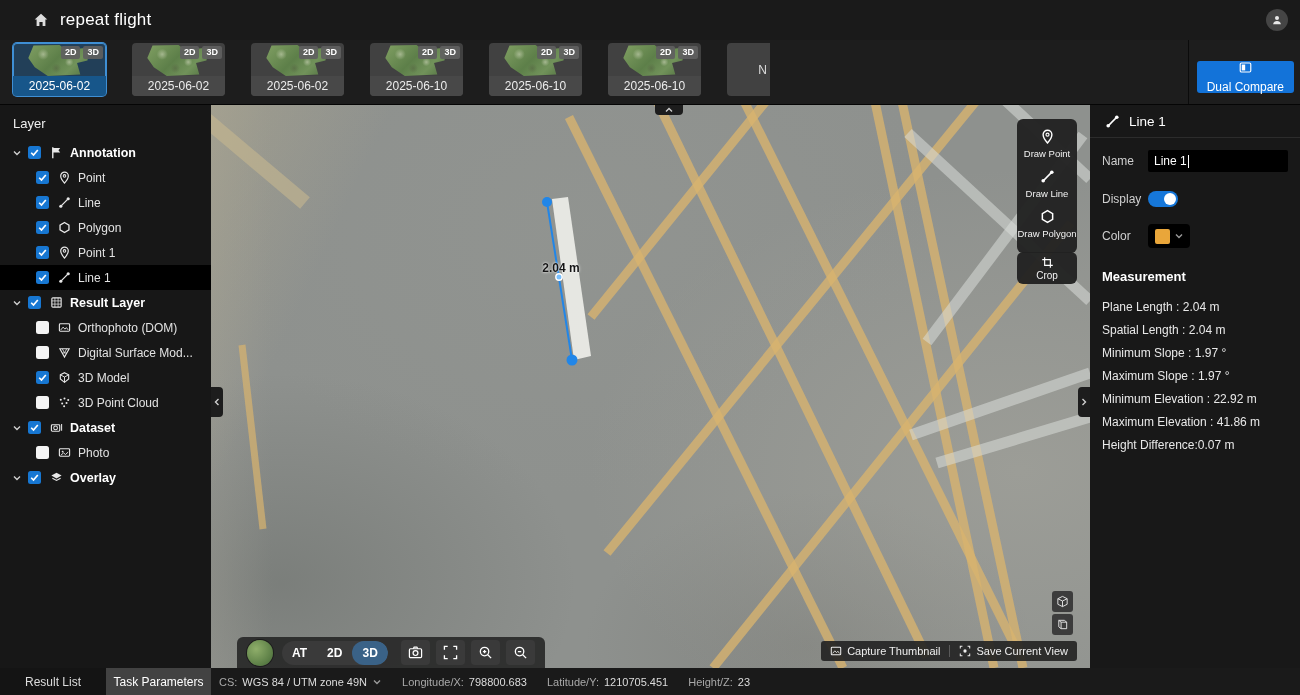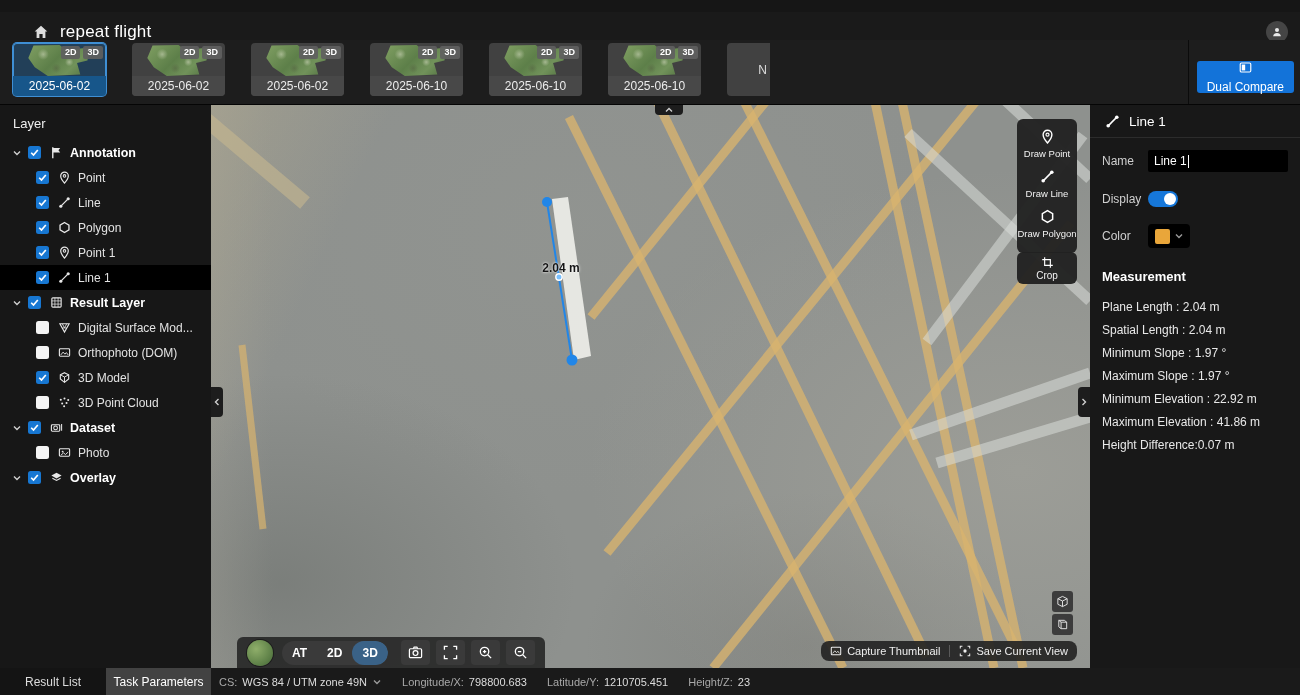--- a/index.html
+++ b/index.html
@@ -8,21 +8,21 @@
     position:relative; width:1300px; height:695px; overflow:hidden;
     background:#161616; font-family:"Liberation Sans", sans-serif;
     -webkit-font-smoothing:antialiased; color:#ddd;
   }
   .icon { display:inline-block; width:14px; height:14px; color:inherit; flex:none; }
   .icon svg { width:100%; height:100%; display:block; }
   .ic10{width:10px;height:10px}.ic12{width:12px;height:12px}.ic13{width:13px;height:13px}
   .ic15{width:15px;height:15px}.ic16{width:16px;height:16px}
 
   
-  .header { position:absolute; top:12px; left:0; right:0; height:40px; background:#1a1a1a;
+  .header { position:absolute; top:0; left:0; right:0; height:40px; background:#1a1a1a;
             display:flex; align-items:center; padding:0 12px 0 33px; }
   .header .title { color:#fff; font-size:17px; margin-left:11px; letter-spacing:.2px; }
   .avatar { margin-left:auto; width:22px; height:22px; border-radius:50%; background:#454545;
             display:flex; align-items:center; justify-content:center; color:#e9e9e9; }
 
   
   .strip { position:absolute; top:40px; left:0; right:0; height:65px; background:#1d1d1d;
            border-bottom:1px solid #050505; }
   .strip-divider { position:absolute; left:1188px; top:0; bottom:0; width:1px; background:#0b0b0b; }
   .thumbs { position:absolute; left:13px; top:3px; display:flex; gap:26px; }
@@ -95,21 +95,21 @@
   .croppanel .tlab { font-size:10px; color:#f2f2f2; margin-top:1px; }
   .edge-tab { position:absolute; background:#1d1d1d; display:flex; align-items:center;
               justify-content:center; color:#cfcfcf; cursor:pointer; }
   .tab-top { left:444px; top:0; width:28px; height:10px; border-radius:0 0 4px 4px; }
   .tab-left { left:0; top:282px; width:12px; height:30px; border-radius:0 4px 4px 0; }
   .tab-right { right:0; top:282px; width:12px; height:30px; border-radius:4px 0 0 4px; }
   .cubes { position:absolute; right:17px; bottom:33px; display:flex; flex-direction:column; gap:2px; }
   .cube-btn { width:21px; height:21px; background:#3c3c3c; border-radius:3px; color:#e8e8e8;
               display:flex; align-items:center; justify-content:center; cursor:pointer; }
   .viewbar { position:absolute; right:13px; bottom:7px; height:20px; background:rgba(36,36,36,.92);
-             border-radius:8px; display:flex; align-items:center; padding:0 9px; gap:9px;
+             border-radius:3px; display:flex; align-items:center; padding:0 9px; gap:9px;
              font-size:11px; color:#eee; }
   .viewbar .vitem { display:flex; align-items:center; gap:5px; cursor:pointer; white-space:nowrap; }
   .viewbar .vsep { width:1px; height:12px; background:#5a5a5a; }
   .maptoolbar { position:absolute; left:26px; bottom:0; height:31px; background:rgba(28,28,28,.82);
                 border-radius:6px 6px 0 0; display:flex; align-items:center; gap:9px; padding:0 10px; }
   .minimap { width:26px; height:26px; border-radius:50%;
              background:radial-gradient(circle at 35% 35%, #8fae6a, #5a7d45 70%, #46603a);
              box-shadow:0 0 0 1px rgba(0,0,0,.4); cursor:pointer; }
   .modes { display:flex; background:#3a3a3a; border-radius:13px; height:24px; overflow:hidden; }
   .mode { padding:0 10px; display:flex; align-items:center; font-size:12px; font-weight:bold;
@@ -361,35 +361,35 @@
               <rect x="2" y="2" width="10" height="10" rx="1" fill="none" stroke="currentColor" stroke-width="1.2"></rect>
               <path d="M2 5.3h10M2 8.7h10M5.3 2v10M8.7 2v10" stroke="currentColor" stroke-width="0.8"></path>
             </svg>
           </span>
           <span class="tlabel">Result Layer</span>
         </div>
         <div class="trow child">
           <span class="cb"></span>
           <span class="icon ic13 ticon">
             <svg viewBox="0 0 14 14">
+              <rect x="1.5" y="3" width="11" height="8" rx="1" fill="none" stroke="currentColor" stroke-width="1.2"></rect>
+              <path d="M3 9.6l2.5-3 2 2.2L9 7.1l2 2.5" fill="none" stroke="currentColor" stroke-width="1"></path>
+            </svg>
+          </span>
+          <span class="tlabel">Orthophoto (DOM)</span>
+        </div>
+        <div class="trow child">
+          <span class="cb"></span>
+          <span class="icon ic13 ticon">
+            <svg viewBox="0 0 14 14">
               <path d="M2 3h10L7 12z" fill="none" stroke="currentColor" stroke-width="1.2"></path>
               <path d="M4.6 3 7 7.4 9.4 3M4.7 7.5h4.6" stroke="currentColor" stroke-width="0.9" fill="none"></path>
             </svg>
           </span>
           <span class="tlabel">Digital Surface Mod...</span>
-        </div>
-        <div class="trow child">
-          <span class="cb"></span>
-          <span class="icon ic13 ticon">
-            <svg viewBox="0 0 14 14">
-              <rect x="1.5" y="3" width="11" height="8" rx="1" fill="none" stroke="currentColor" stroke-width="1.2"></rect>
-              <path d="M3 9.6l2.5-3 2 2.2L9 7.1l2 2.5" fill="none" stroke="currentColor" stroke-width="1"></path>
-            </svg>
-          </span>
-          <span class="tlabel">Orthophoto (DOM)</span>
         </div>
         <div class="trow child">
           <span class="cb checked">
             <svg viewBox="0 0 12 12">
               <path d="M2.4 6.3 4.9 8.8 9.6 3.2" fill="none" stroke="#fff" stroke-width="1.8"></path>
             </svg>
           </span>
           <span class="icon ic13 ticon">
             <svg viewBox="0 0 14 14">
               <path d="M7 1.8 11.5 4.1v4.4L7 12.2 2.5 8.5V4.1z" fill="none" stroke="currentColor" stroke-width="1.2"></path>

